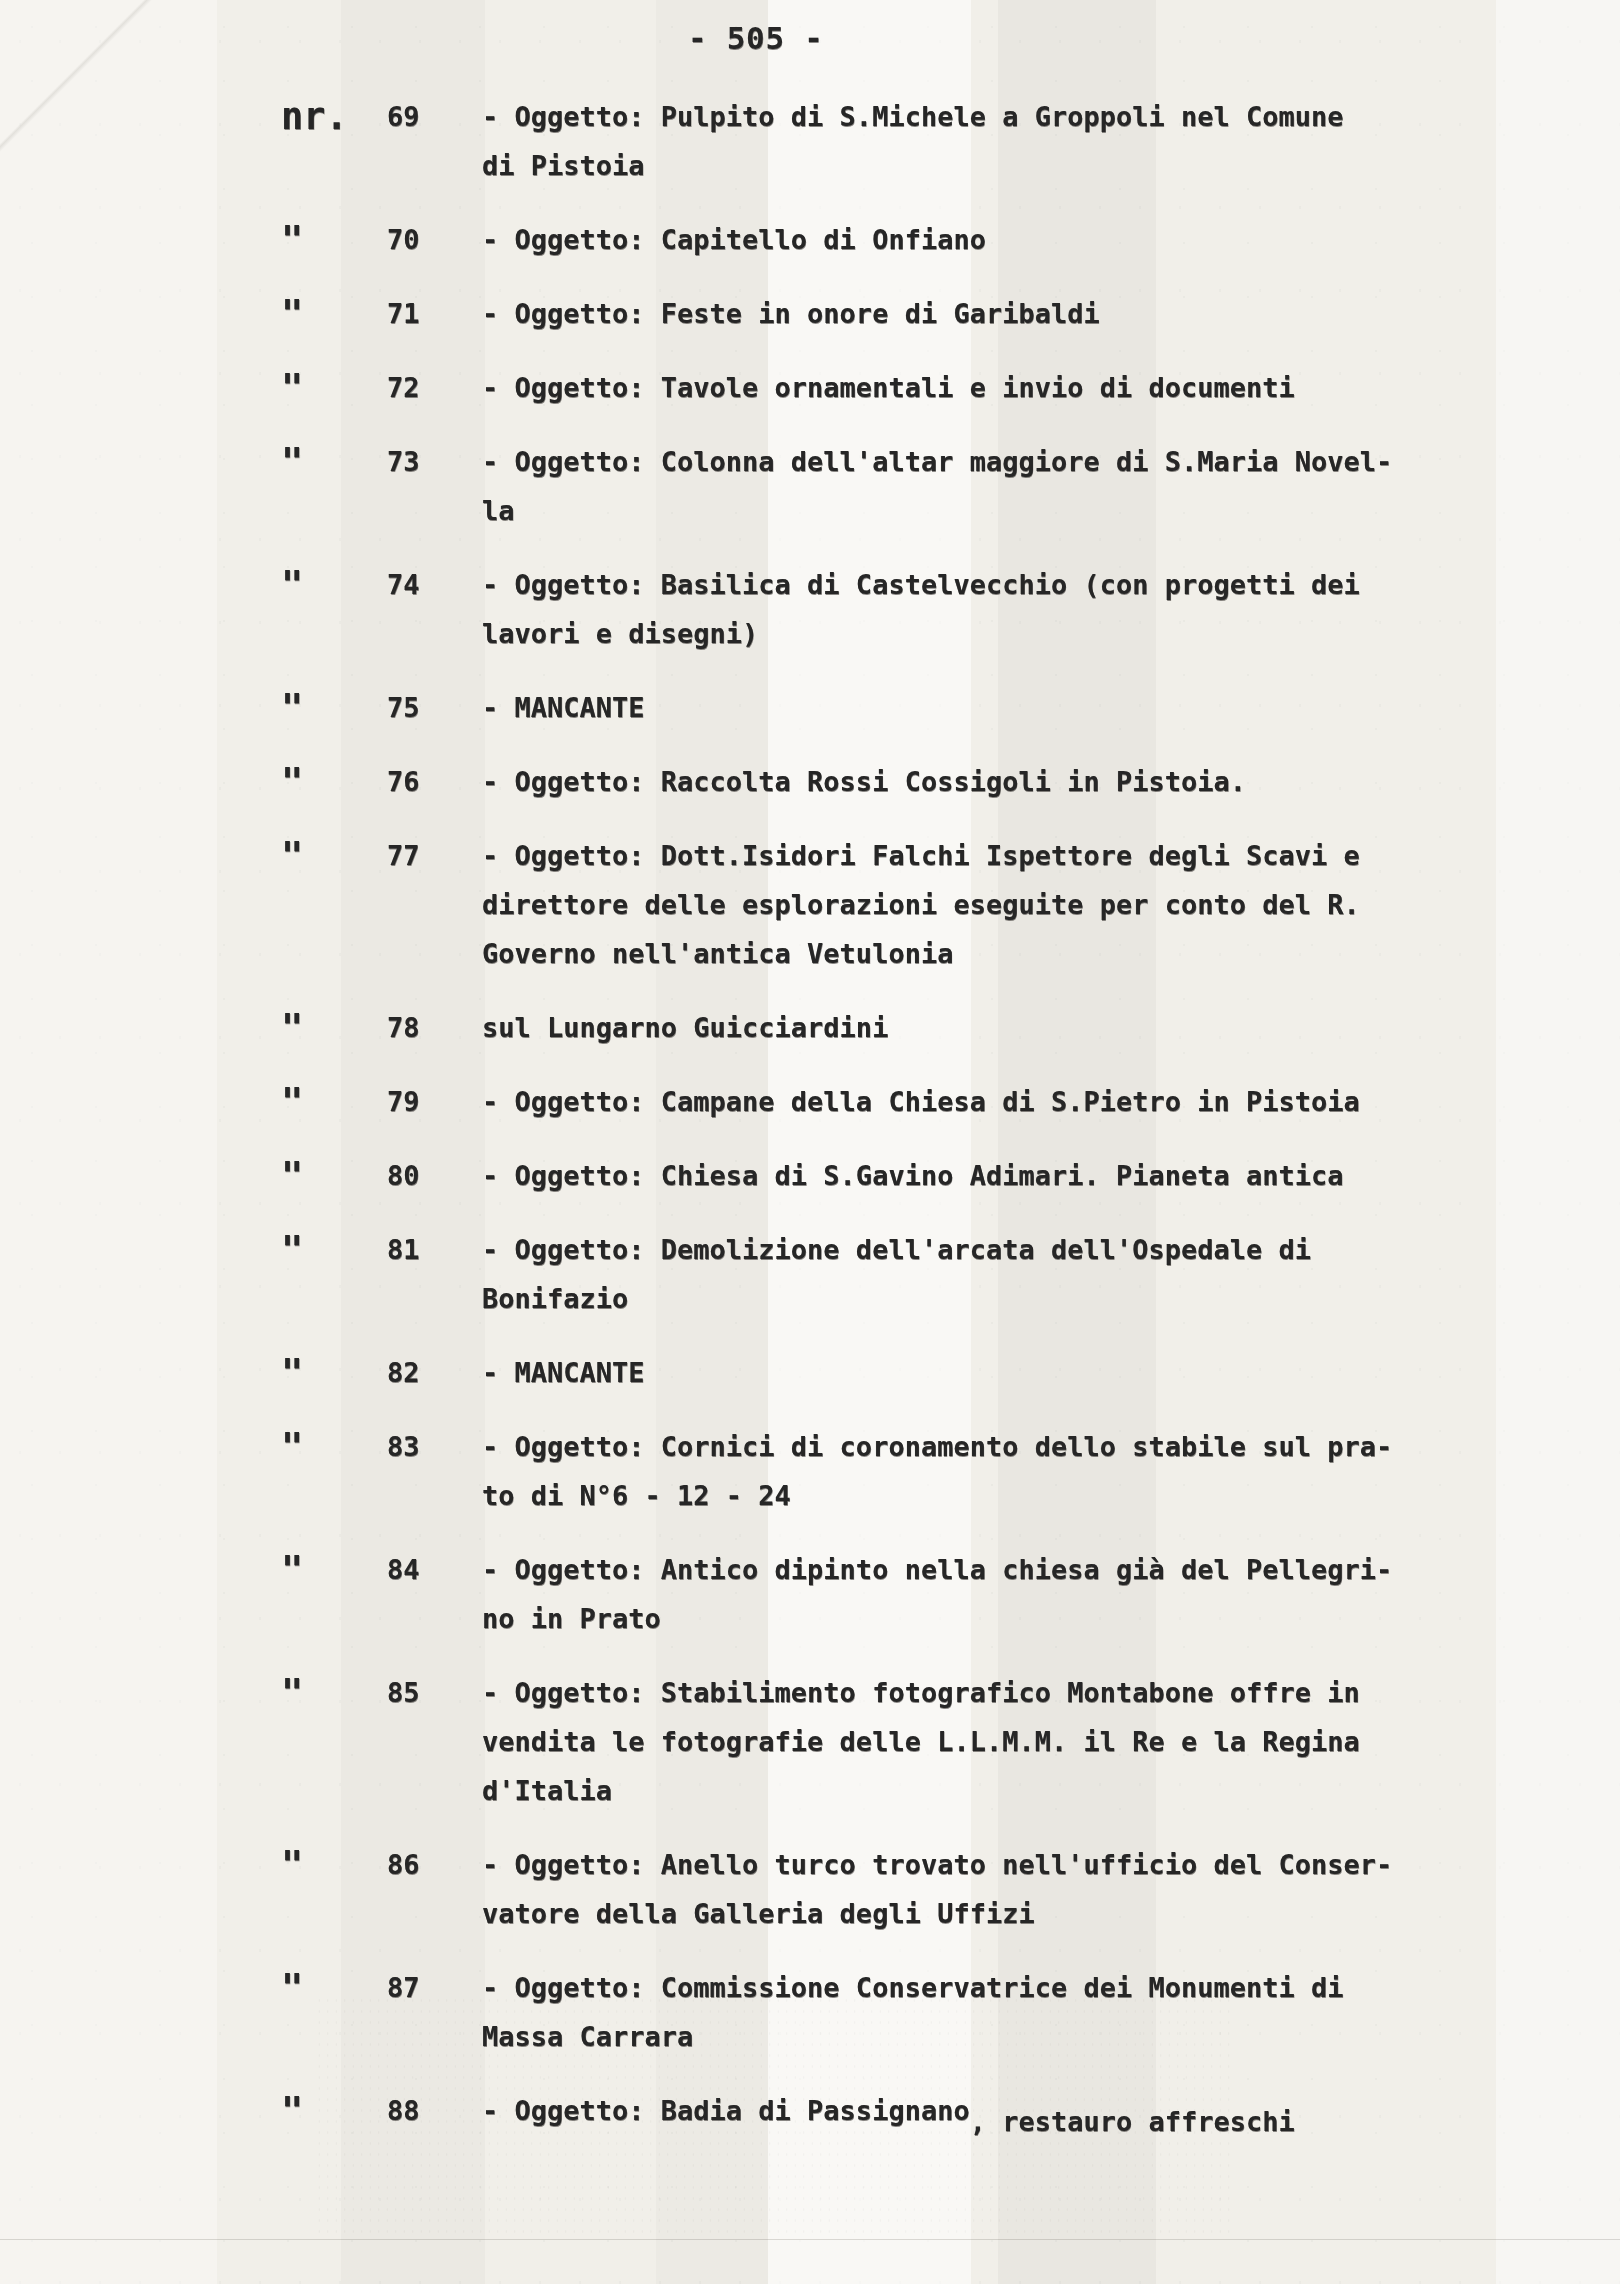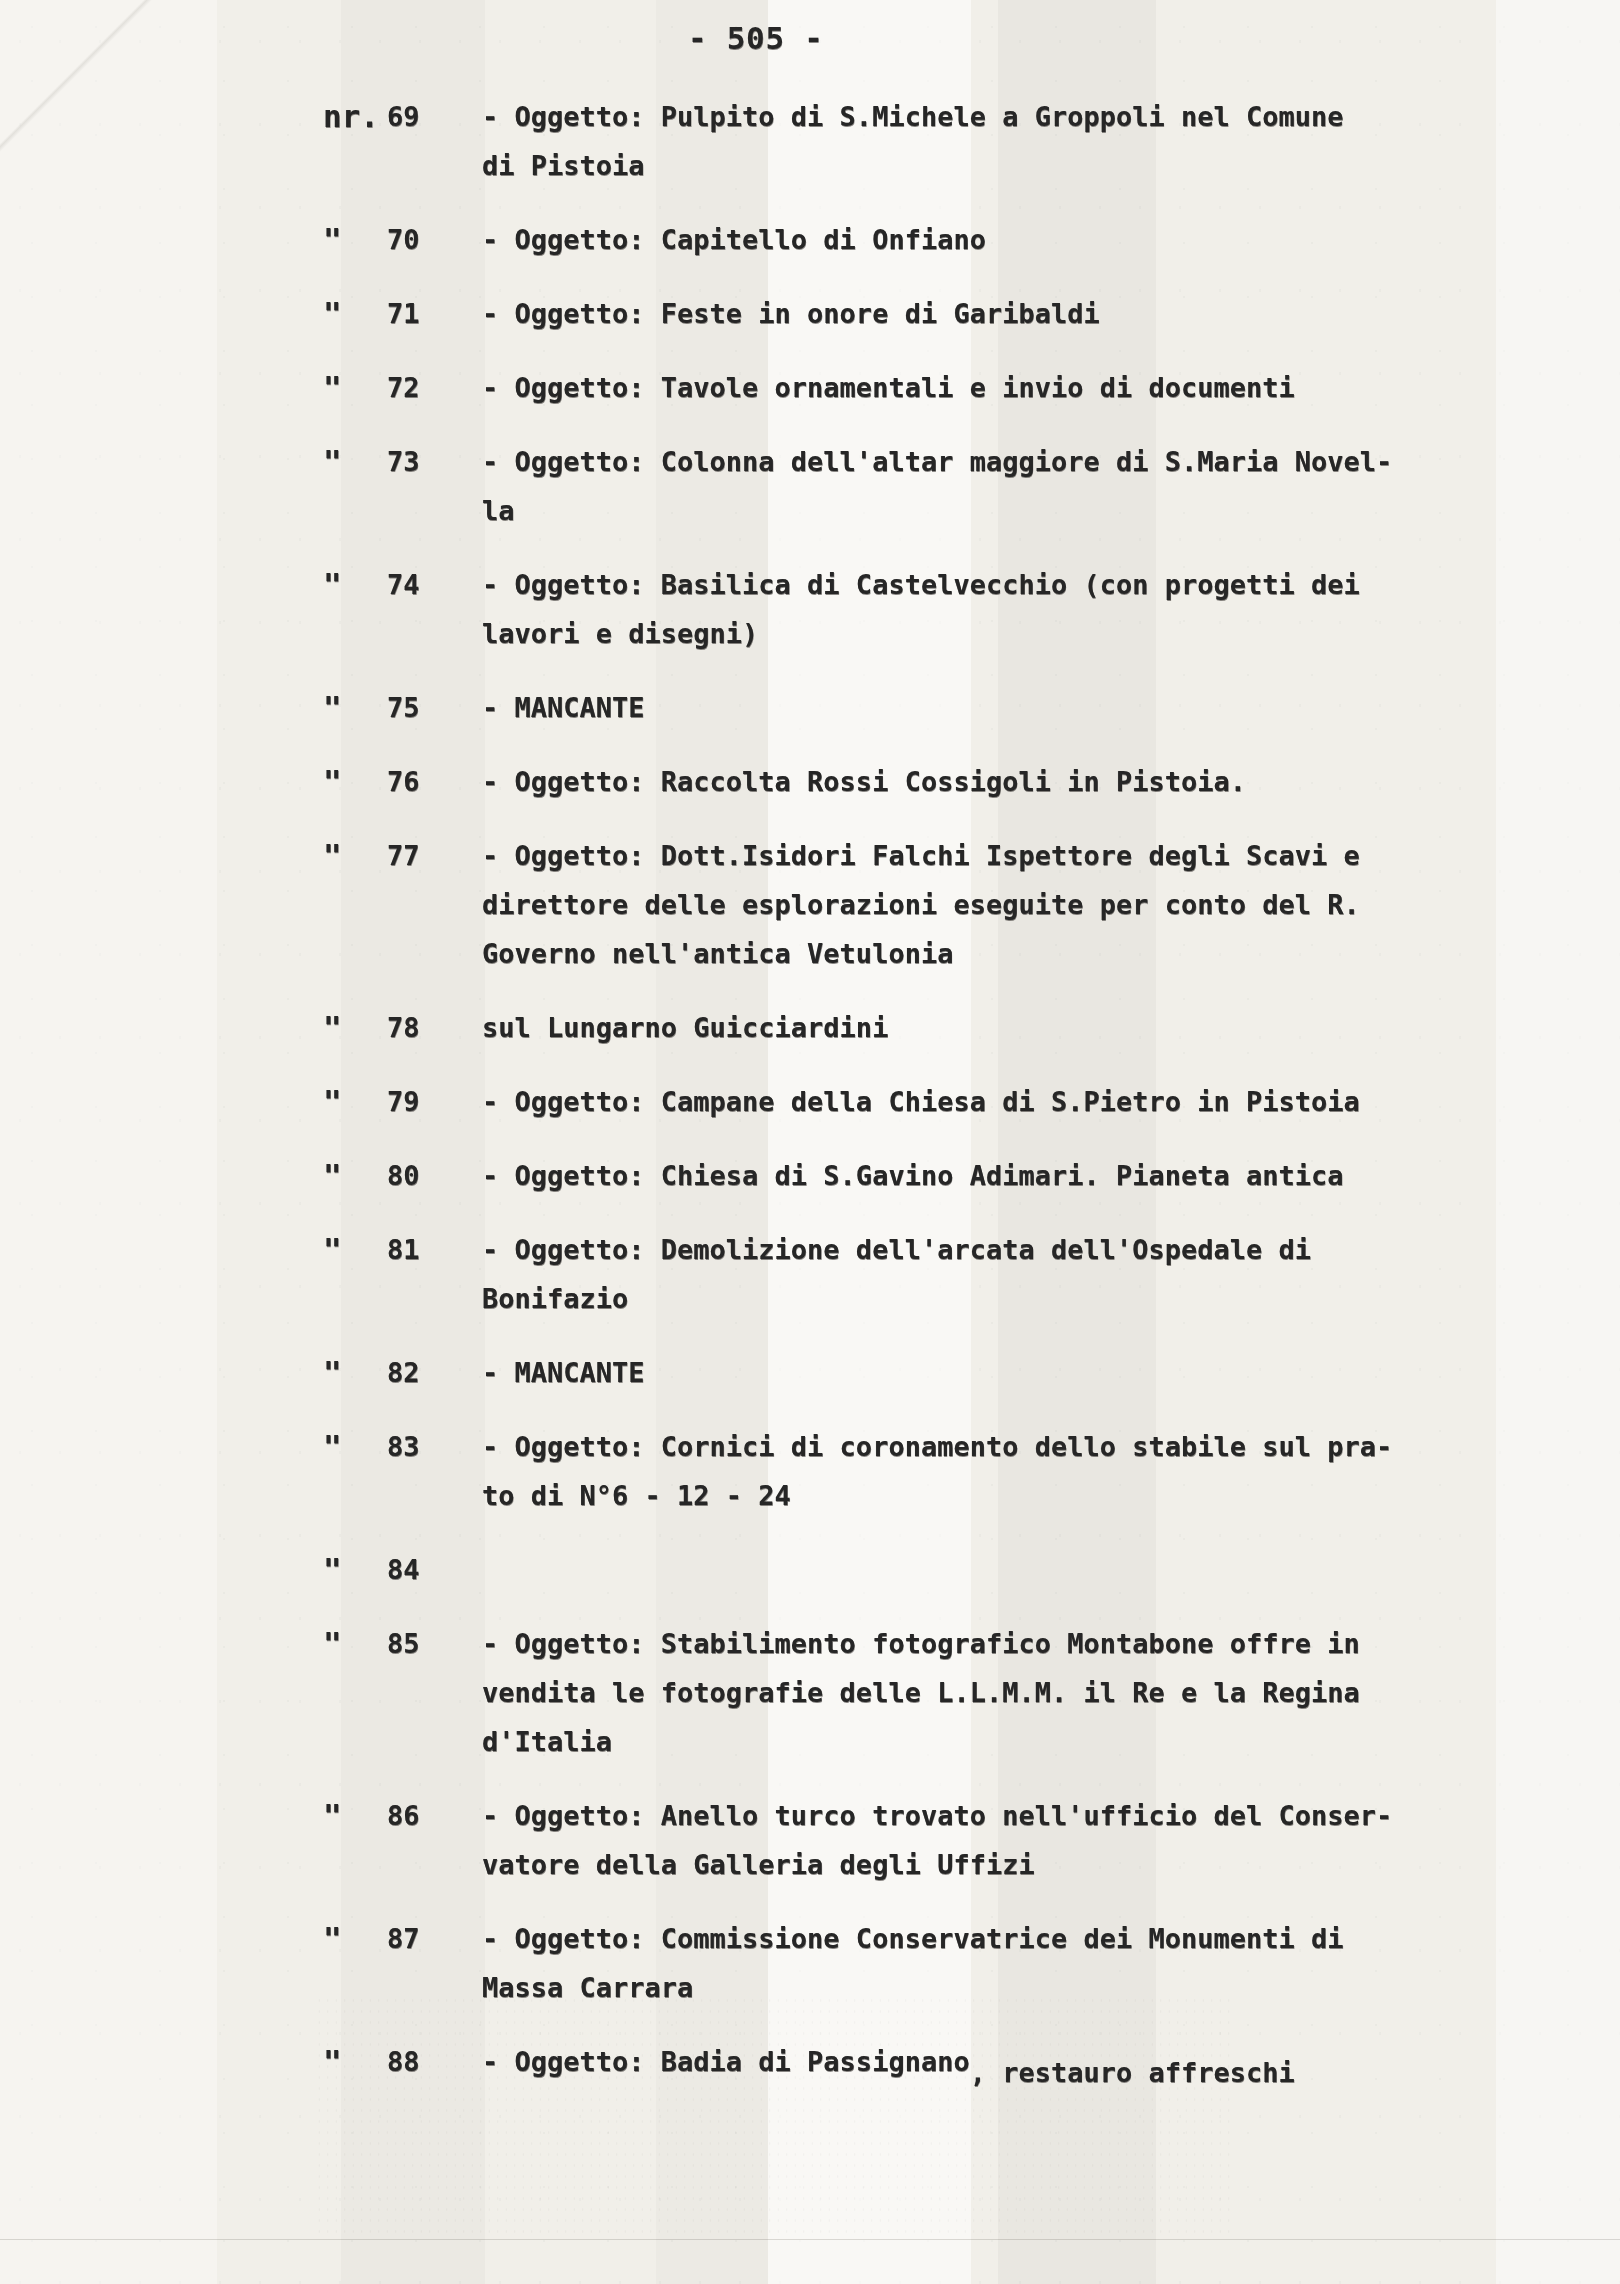--- a/index.html
+++ b/index.html
@@ -53,21 +53,21 @@
   .row{
     display:grid;
     grid-template-columns:106px 95px auto;
     margin-bottom:25px;
   }
   .lbl,.num,.txt{
     font-size:27px;font-weight:700;line-height:49px;
     text-shadow:0.4px 0.5px 0.6px rgba(25,22,20,.5), -0.1px -0.1px 0.4px rgba(25,22,20,.22);
     white-space:pre;
   }
-  .lbl{font-size:31px;margin-left:42px;}
+  .lbl{font-size:37px;}
   .txt .line{display:block;}
   .lowered{position:relative;top:11px;display:inline-block;}
 </style>
 </head>
 <body>
 
 <div class="paper"></div>
 <div class="band band-light-3"></div>
 <div class="band band-dark-1"></div>
 <div class="band band-dark-2"></div>
@@ -152,20 +152,21 @@
         <span class="txt"><span class="line">- MANCANTE</span></span>
       </div>
       <div class="row">
         <span class="lbl">"</span>
         <span class="num">83</span>
         <span class="txt"><span class="line">- Oggetto: Cornici di coronamento dello stabile sul pra-</span><span class="line">to di N°6 - 12 - 24</span></span>
       </div>
       <div class="row">
         <span class="lbl">"</span>
         <span class="num">84</span>
+        <span class="txt"><span class="line">- Oggetto: Antico dipinto nella chiesa già del Pellegri-</span><span class="line">no in Prato</span></span>
       </div>
       <div class="row">
         <span class="lbl">"</span>
         <span class="num">85</span>
         <span class="txt"><span class="line">- Oggetto: Stabilimento fotografico Montabone offre in</span><span class="line">vendita le fotografie delle L.L.M.M. il Re e la Regina</span><span class="line">d'Italia</span></span>
       </div>
       <div class="row">
         <span class="lbl">"</span>
         <span class="num">86</span>
         <span class="txt"><span class="line">- Oggetto: Anello turco trovato nell'ufficio del Conser-</span><span class="line">vatore della Galleria degli Uffizi</span></span>

